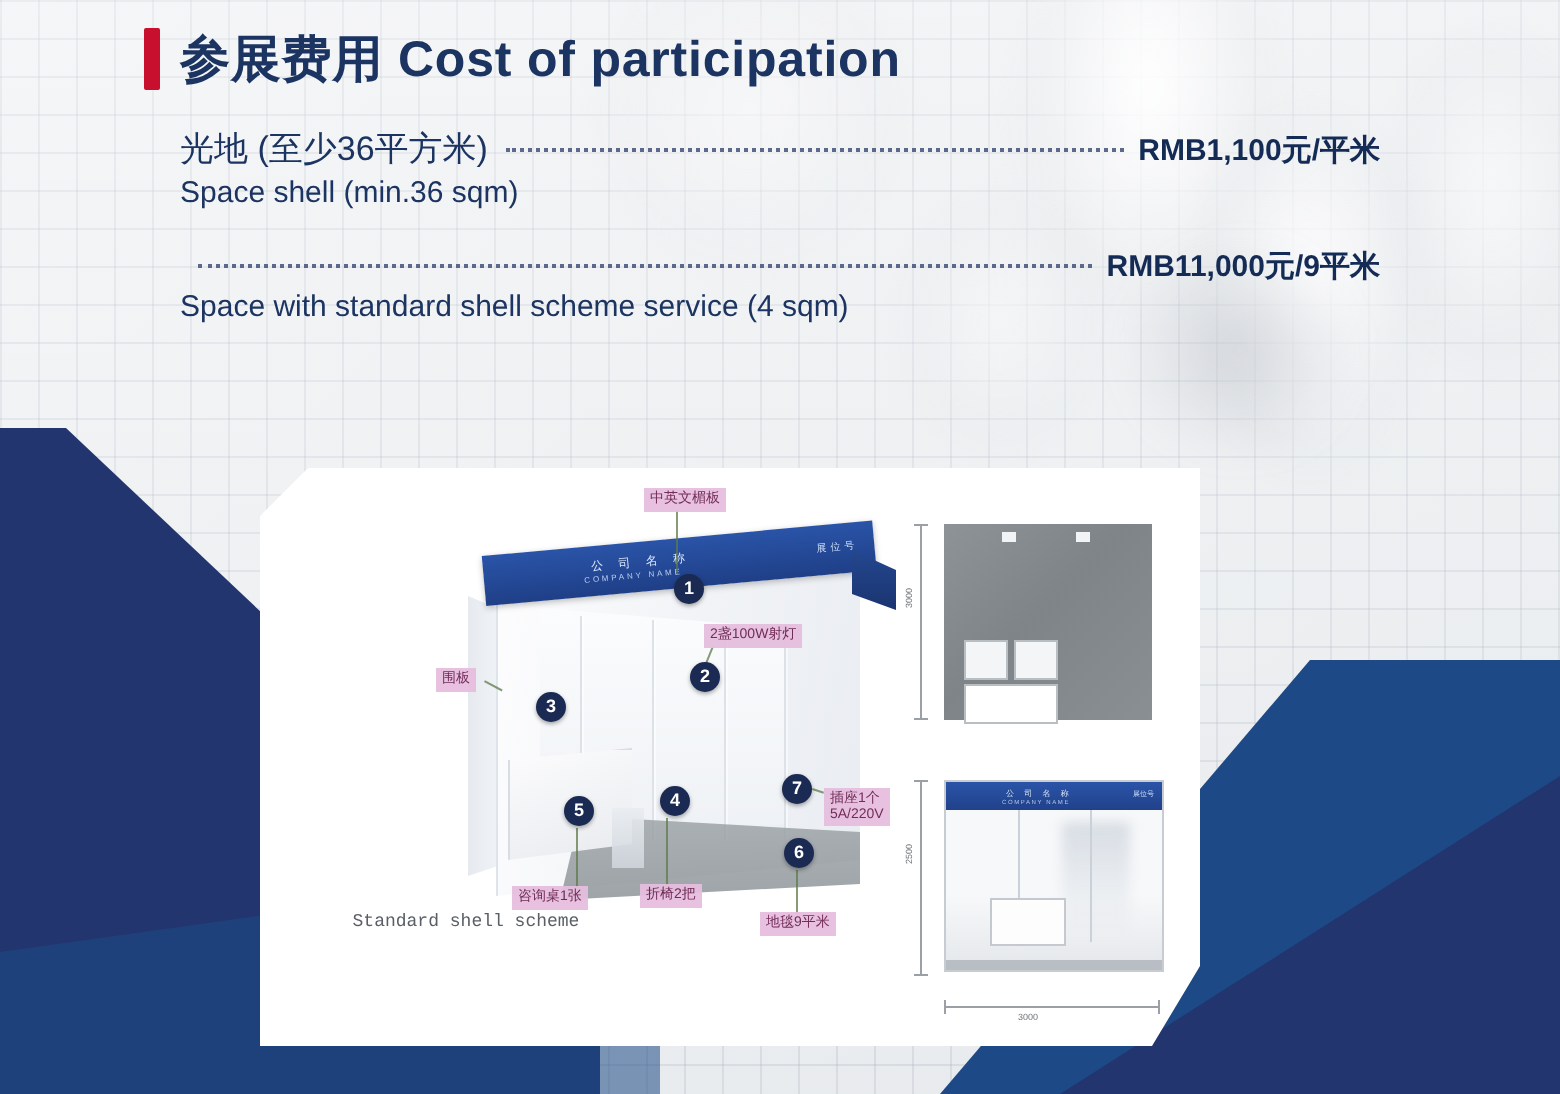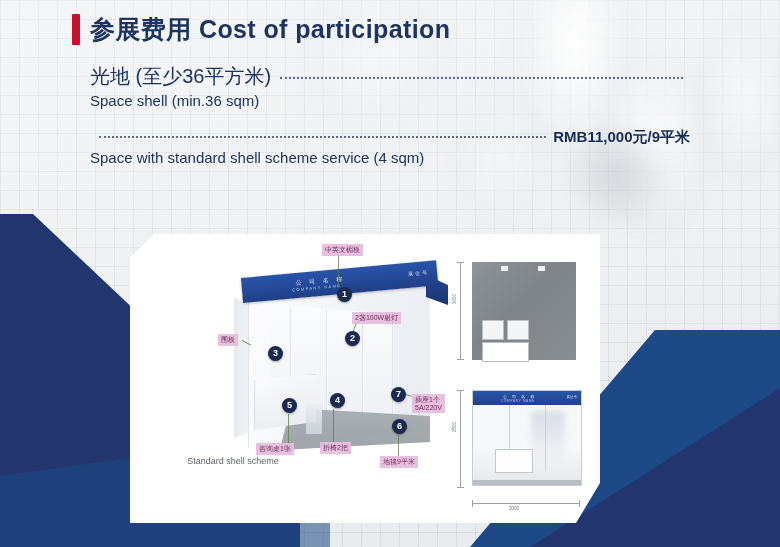--- a/index.html
+++ b/index.html
@@ -28,21 +28,21 @@
 
   
   .heading{position:absolute;left:72px;top:13px;display:flex;align-items:center;gap:10px;}
   .heading .bar{width:8px;height:31px;background:#c8102e;border-radius:1px;flex:none;}
   .heading .htext{font-size:25px;font-weight:bold;color:#1c3461;letter-spacing:.4px;white-space:nowrap;}
 
   
   .prices{position:absolute;left:90px;top:63px;width:600px;}
   .prow{margin-bottom:19px;}
   .pline{display:flex;align-items:baseline;width:100%;}
-  .pzh{font-size:20px;color:#1c3461;white-space:nowrap;}
+  .pzh{font-size:17px;color:#1c3461;white-space:nowrap;}
   .dots{flex:1;margin:0 7px 0 9px;position:relative;top:-4px;
         border-bottom:2px dotted #42527a;height:0;opacity:.85;}
   .pval{font-size:15px;font-weight:bold;color:#142b56;white-space:nowrap;}
   .pen{font-size:15px;color:#1c3461;margin-top:2px;}
 
   
   .navy-left{position:absolute;left:0;top:214px;width:300px;height:333px;
     background:#23356e;
     clip-path:polygon(0 0, 33px 0, 300px 252px, 300px 333px, 0 333px);}
   .navy-left-b{position:absolute;left:0;top:430px;width:330px;height:117px;
@@ -122,21 +122,21 @@
   .l1{left:208px;top:21px;width:1.2px;height:32px;}
   .l2{left:226px;top:89px;width:1.2px;height:9px;transform:rotate(22deg);}
   .l3{left:112px;top:107px;width:1.2px;height:10px;transform:rotate(-62deg);}
   .l4{left:203px;top:175px;width:1.2px;height:34px;}
   .l5{left:158px;top:180px;width:1.2px;height:30px;}
   .l6{left:268px;top:201px;width:1.2px;height:22px;}
   .l7{left:276px;top:161px;width:1.2px;height:6px;transform:rotate(-72deg);}
 
   .caption{position:absolute;left:28px;top:222px;width:150px;text-align:center;color:#5a5f66;}
   .caption .c-zh{font-size:10px;margin-bottom:2px;}
-  .caption .c-en{font-size:9px;}
+  .caption .c-en{font-size:9px;font-family:Liberation Mono, monospace;}
 
   
   .tech{position:absolute;}
   .tech1{left:322px;top:26px;width:124px;height:112px;}
   .tech2{left:322px;top:154px;width:130px;height:118px;}
   .plan{position:absolute;left:20px;top:2px;width:104px;height:98px;
     background:linear-gradient(135deg,#8d9397,#7e8488 45%,#898f93);}
   .plan .slot{position:absolute;width:7px;height:5px;background:#f2f3f4;top:4px;}
   .plan .s1{left:29px;} .plan .s2{left:66px;}
   .plan .box{position:absolute;background:#f4f5f6;border:1px solid #b9bec2;}
@@ -186,20 +186,21 @@
     <span class="bar"></span>
     <span class="htext">参展费用 Cost of participation</span>
   </div>
 
   <div class="prices">
 
     <div class="prow">
       <div class="pline">
         <span class="pzh">光地 (至少36平方米)</span>
         <span class="dots"></span>
+        <span class="pval">RMB1,100元/平米</span>
       </div>
       <div class="pen">Space shell (min.36 sqm)</div>
     </div>
 
     <div class="prow">
       <div class="pline">
         <span class="dots"></span>
         <span class="pval">RMB11,000元/9平米</span>
       </div>
       <div class="pen">Space with standard shell scheme service (4 sqm)</div>

